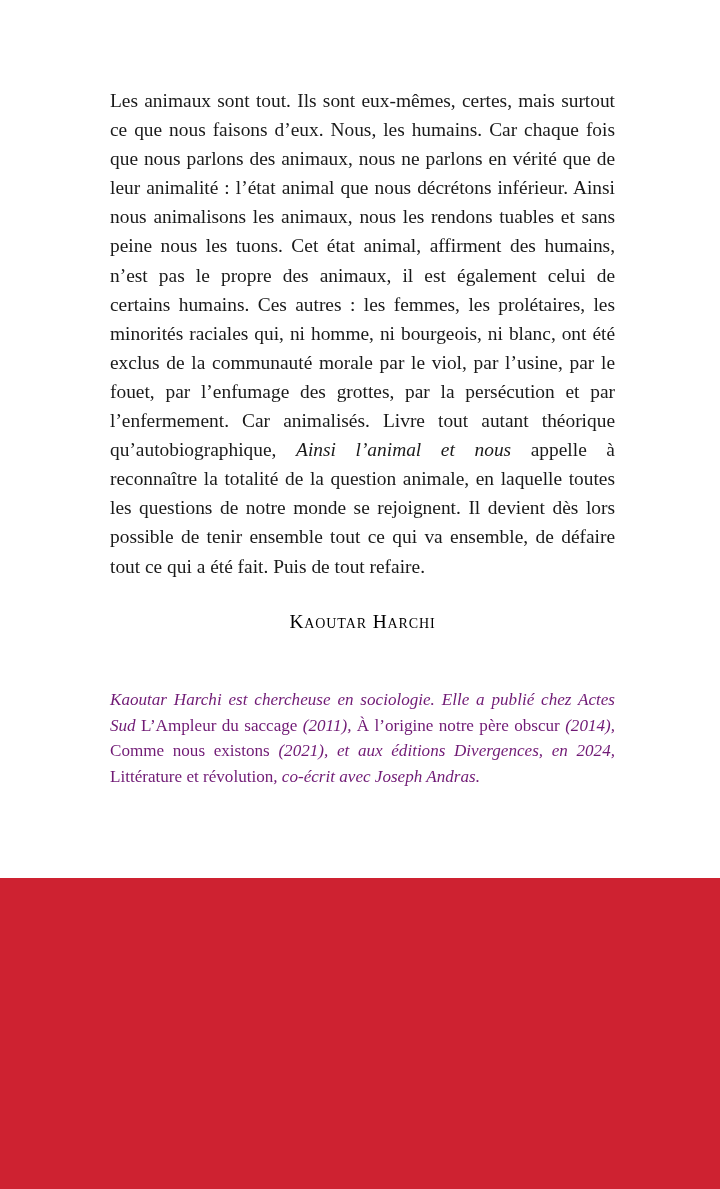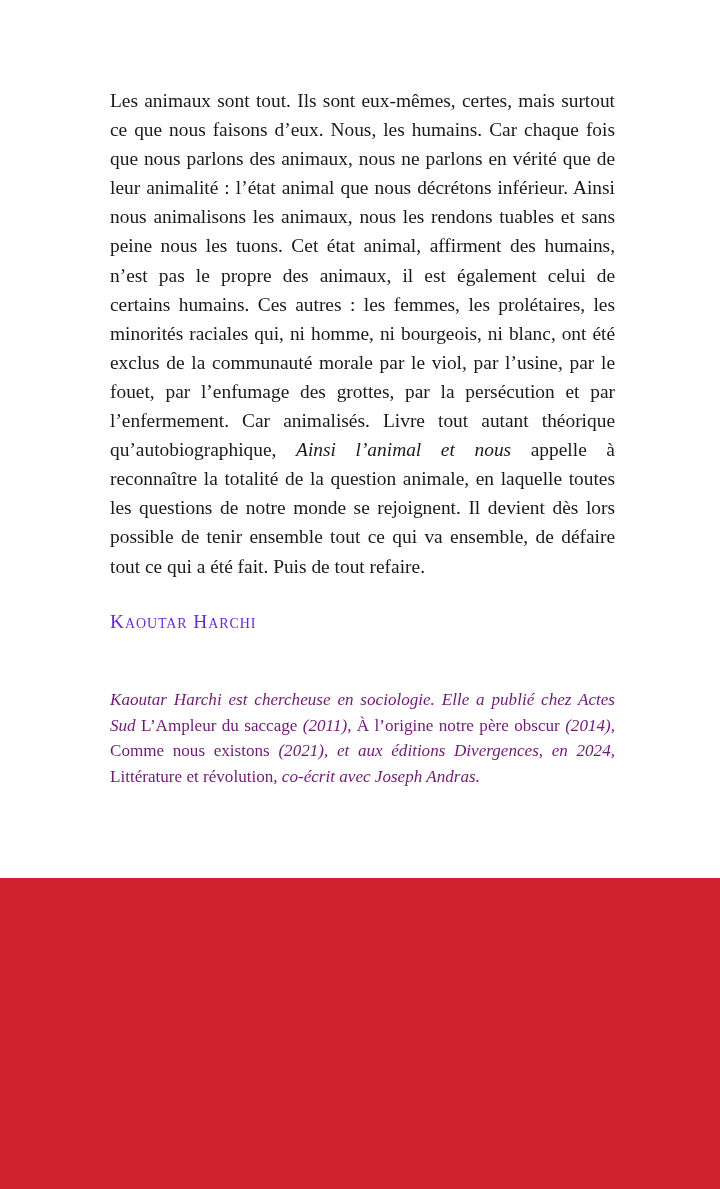--- a/index.html
+++ b/index.html
@@ -41,24 +41,24 @@
     margin: 0;
     hyphens: manual;
   }
   .blurb .title-italic {
     font-style: italic;
   }
 
   .signature {
     margin: 0;
     padding-top: 26px;
-    text-align: left;
+    text-align: center;
     font-size: 19.4px;
     line-height: 29.1px;
-    color: #6d28d9;
+    color: #000000;
     font-variant: small-caps;
     letter-spacing: 0.9px;
   }
 
   
   .bio {
     position: absolute;
     left: 110px;
     top: 687px;
     width: 505px;

